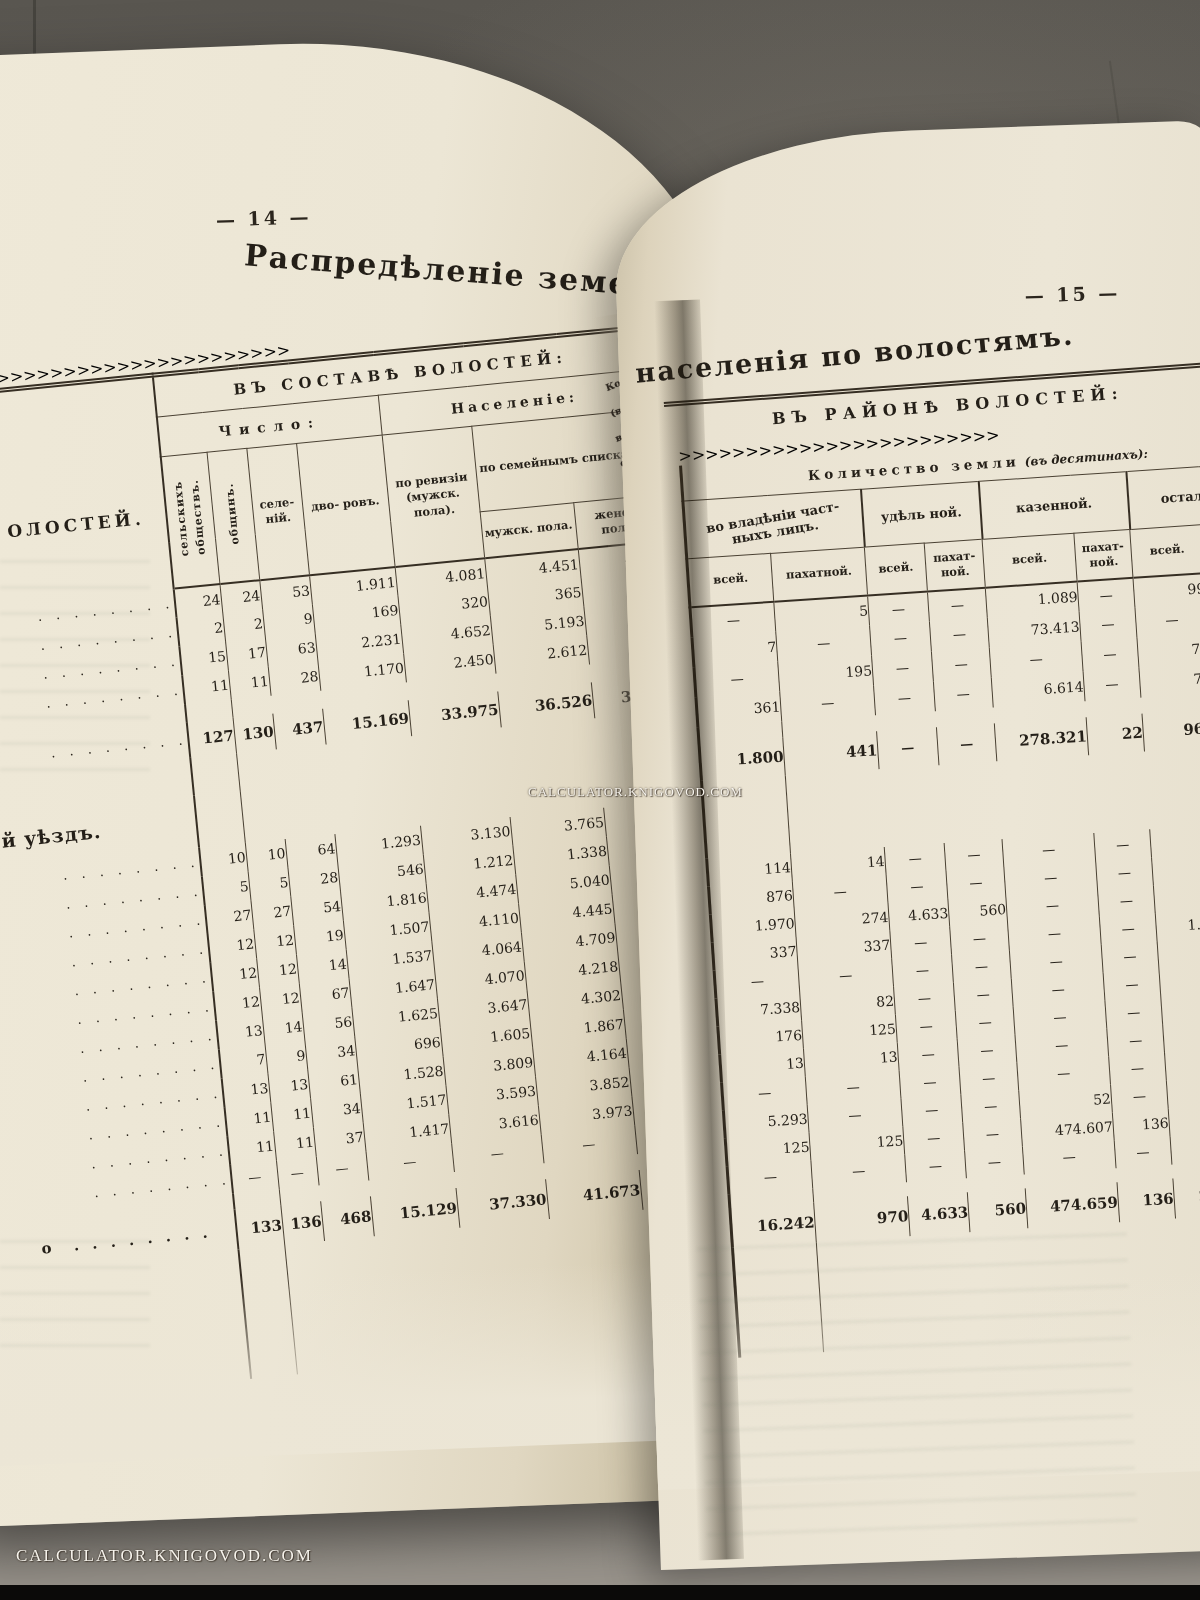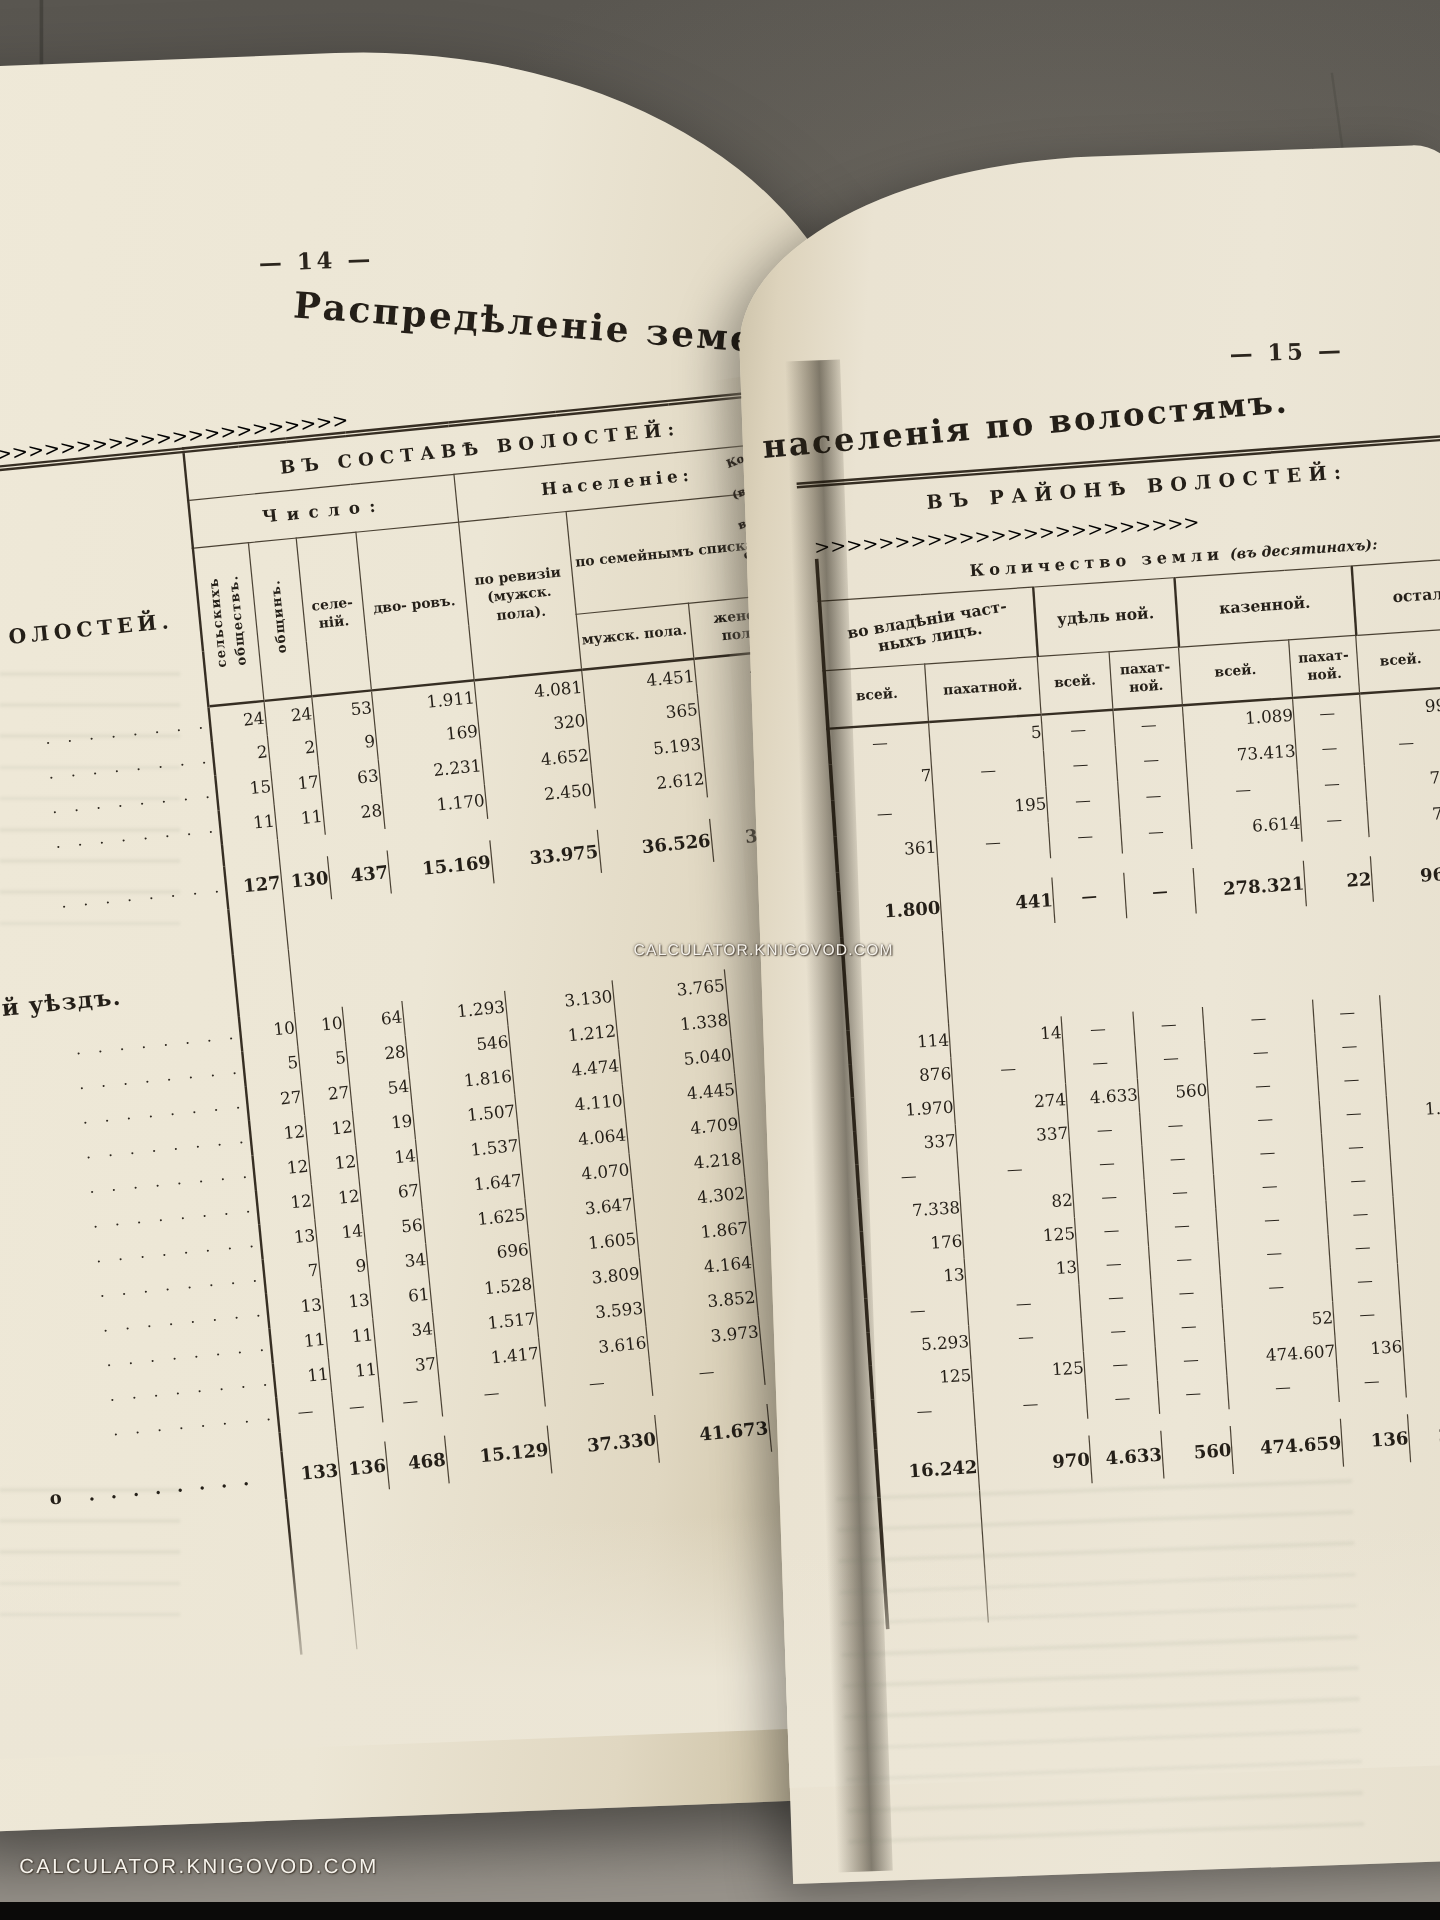--- a/index.html
+++ b/index.html
@@ -94,21 +94,21 @@
     background:repeating-linear-gradient(180deg,rgba(30,24,14,.55) 0 7px,rgba(120,108,82,.35) 7px 26px);
     filter:blur(1px);}
 
   .ghost{position:absolute;pointer-events:none;filter:blur(1.5px);opacity:.5;
     background:repeating-linear-gradient(180deg,rgba(105,118,98,.18) 0 3px,rgba(0,0,0,0) 3px 26px);}
   .g1{left:702px;top:1240px;width:430px;height:300px;transform:rotate(-2deg);}
   .g2{left:0;top:560px;width:150px;height:230px;}
   .g3{left:0;top:1240px;width:150px;height:110px;}
 
   
-  .wm{position:absolute;font-family:Liberation Sans, sans-serif;color:#f6f3ec;
+  .wm{position:absolute;font-family:Liberation Serif, serif;color:#f6f3ec;
     text-shadow:0 0 2px rgba(55,45,35,.95),1px 1px 1px rgba(55,45,35,.7);white-space:nowrap;}
   .wm-center{left:528px;top:784px;font-size:13px;letter-spacing:1px;}
   .wm-corner{left:16px;top:1546px;font-size:17px;letter-spacing:2px;}
 </style>
 </head>
 <body>
 
 <div class="photo">
 
   <div class="scratch s1"></div>

